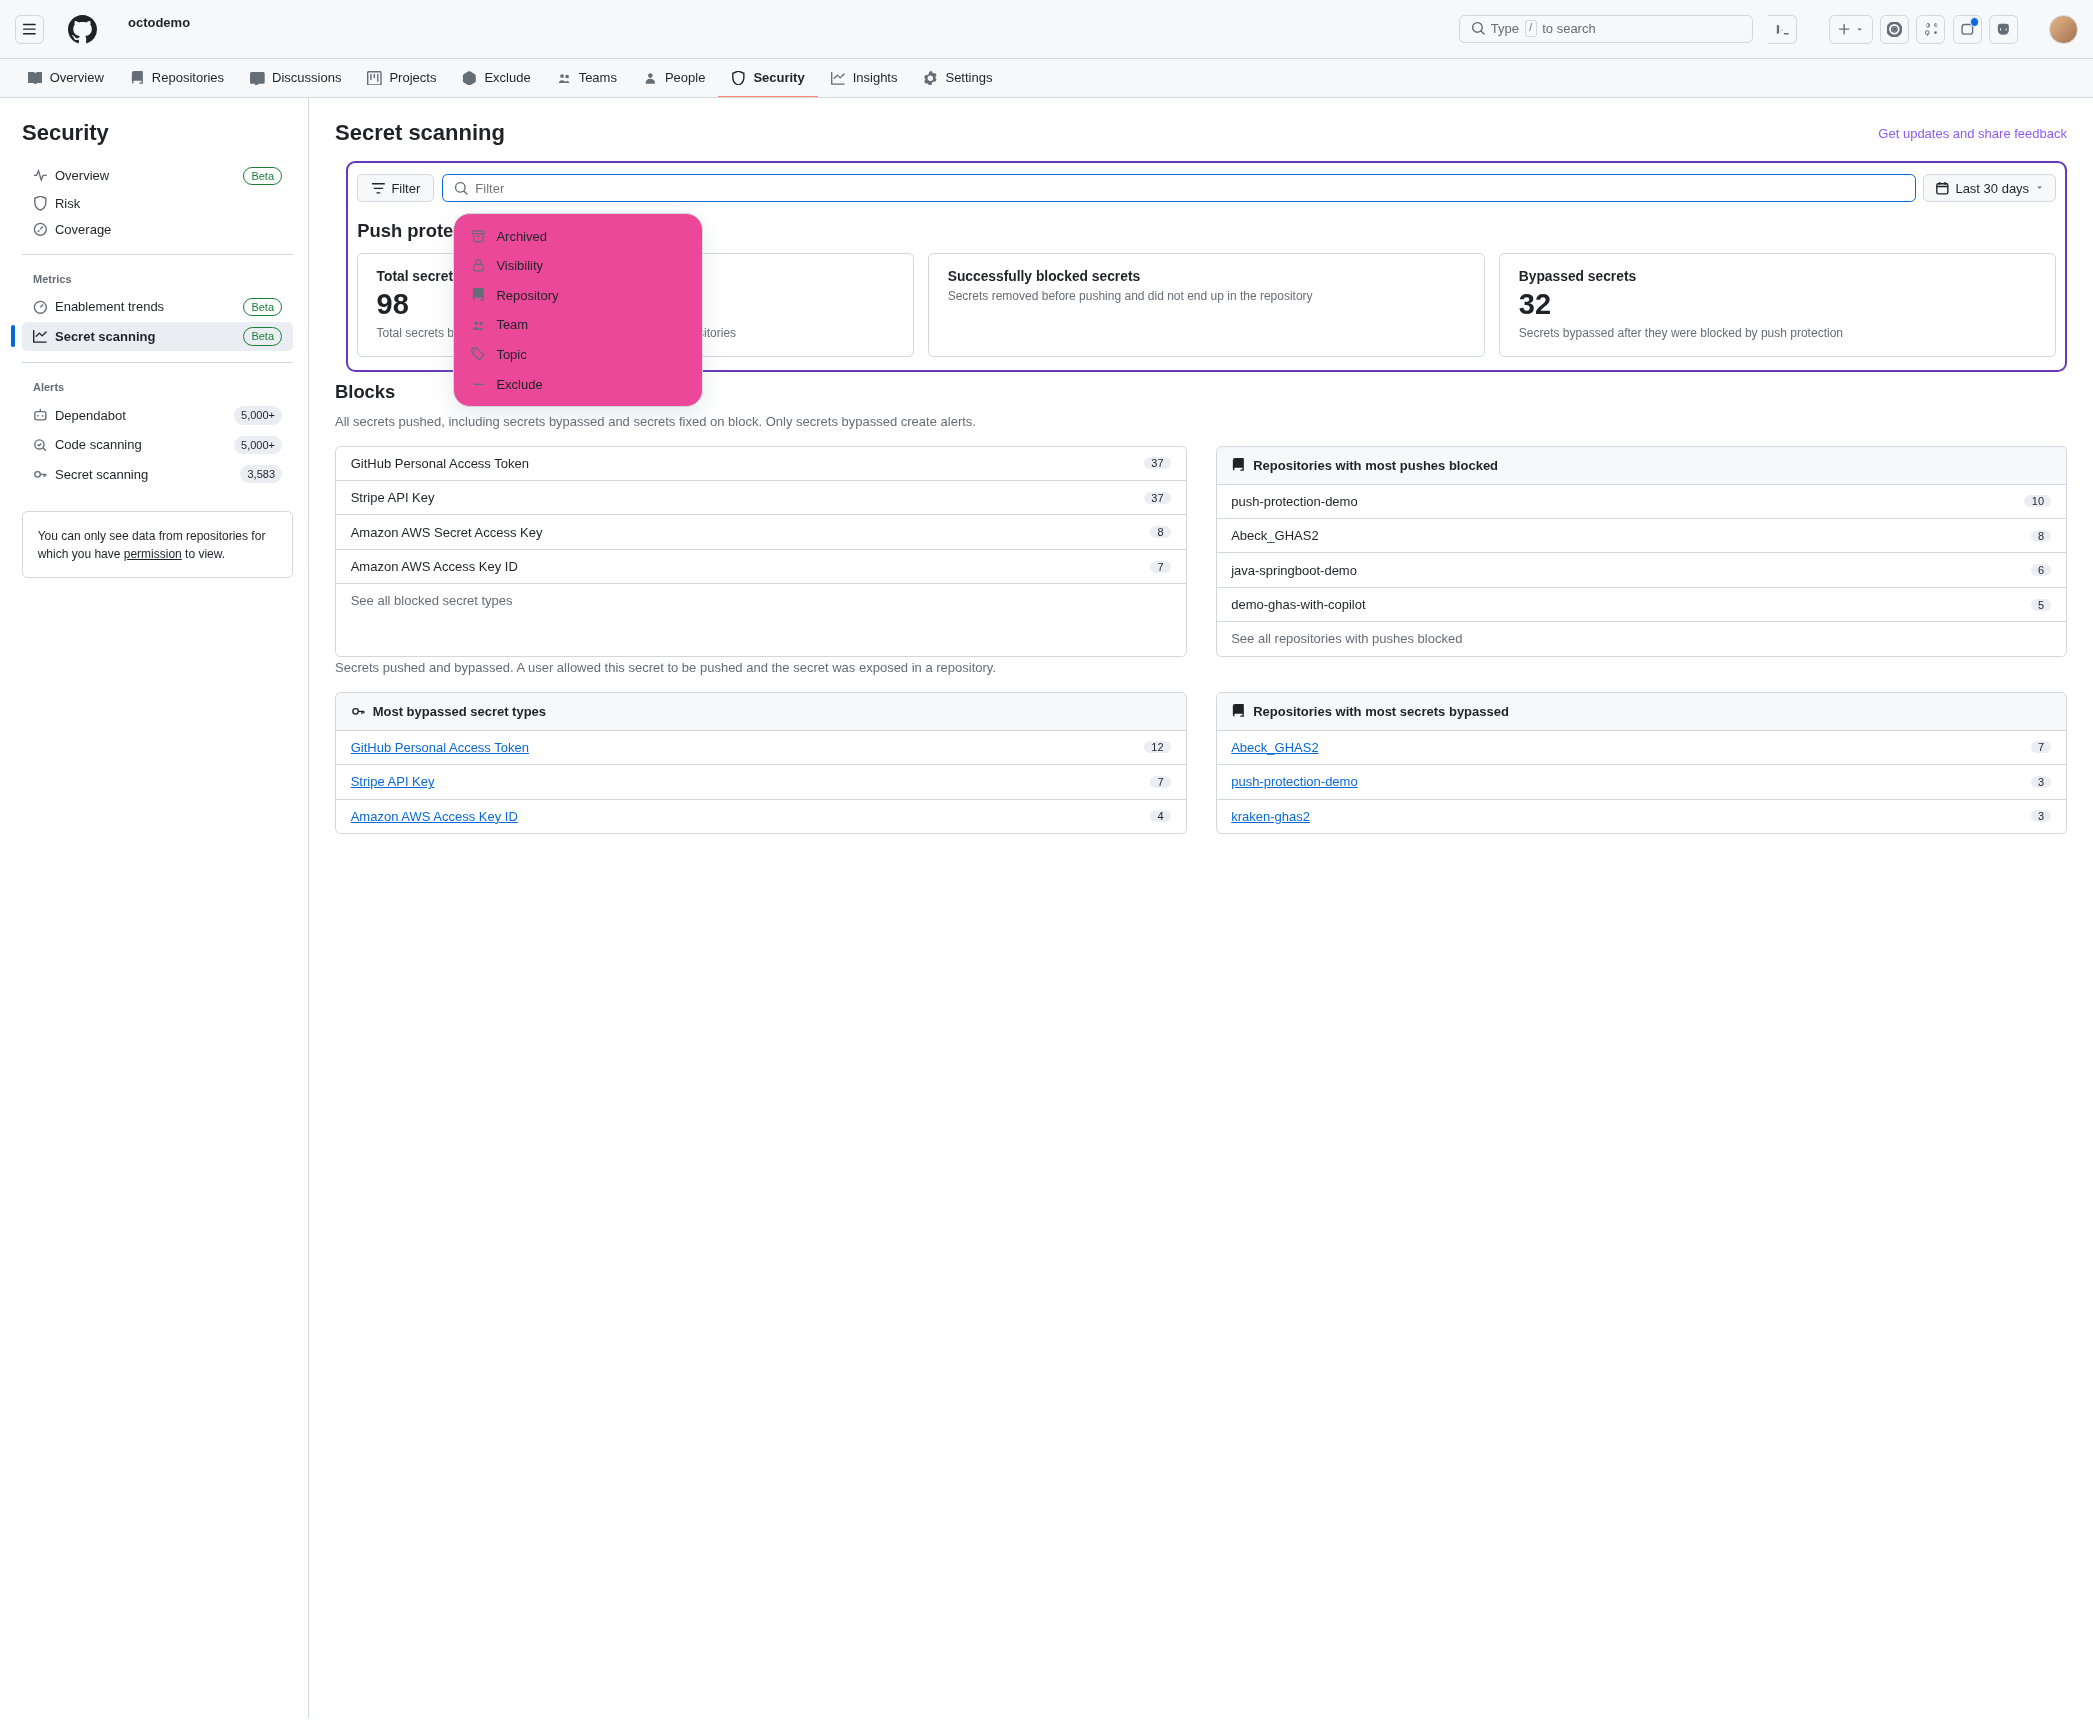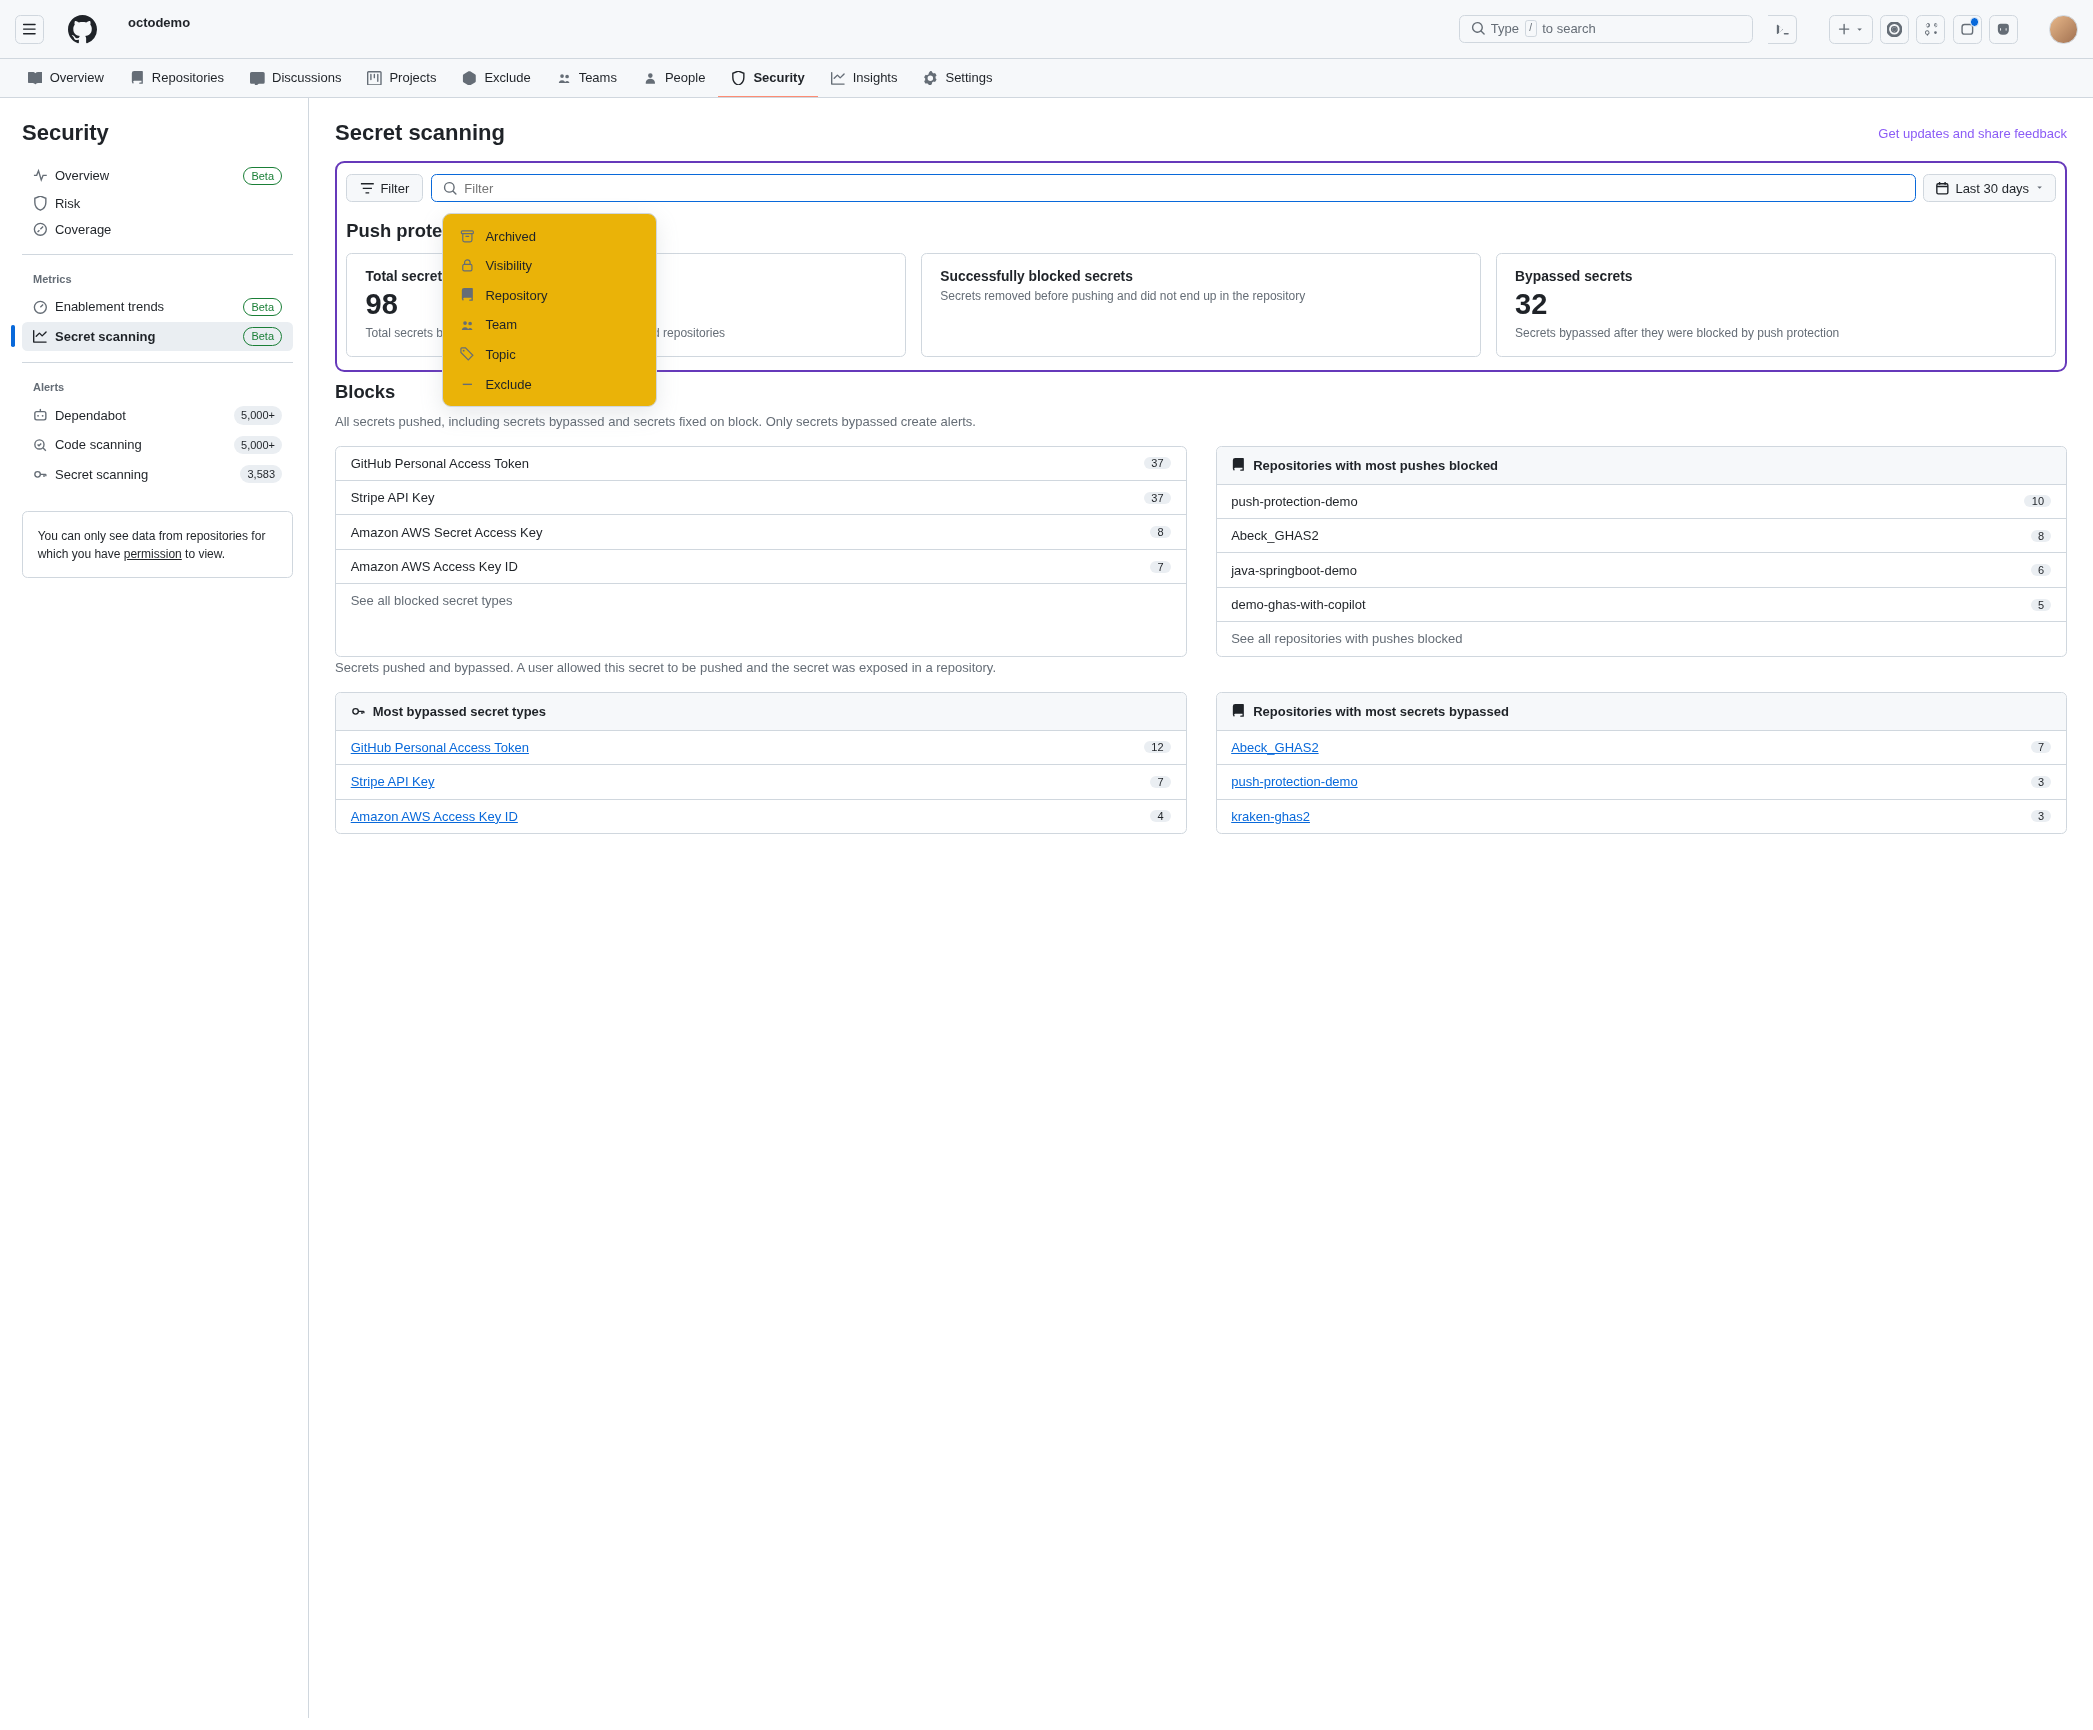--- a/index.html
+++ b/index.html
@@ -34,28 +34,28 @@
 .side-hr { border: none; border-top: 0.9px solid #d0d7de; margin: 11px 0; }
 .side-header { font-size: 11px; color: #656d76; font-weight: 600; padding: 7.3px 11px; }
 .permission-box { margin-top: 22px; border: 0.9px solid #d0d7de; border-radius: 5.5px; padding: 14.7px; font-size: 12px; color: #1f2328; line-height: 1.5; }
 .permission-box .link { text-decoration: underline; margin-top: 40px; }
 
 .main { flex: 1; padding: 22px 26px; }
 .page-head { display: flex; align-items: center; margin-bottom: 14.7px; }
 .page-head h2 { font-size: 22px; font-weight: 600; flex: 1; }
 .feedback-link { color: #8b5cf6; font-size: 13px; }
 
-.highlight-box { border: 2.3px solid #6639ba; border-radius: 9.2px; padding: 11px 9.2px 13px 9.2px; margin-bottom: 9.2px; }
+.highlight-box { border: 2.3px solid #6639ba; border-radius: 9.2px; padding: 11px 9.2px 13px 9.2px; margin-bottom: 9.2px; margin-left: 11px; }
 .filter-row { display: flex; align-items: center; gap: 7.3px; position: relative; margin-bottom: 18.4px; }
 .filter-btn { display: flex; align-items: center; gap: 5.5px; border: 0.9px solid #d0d7de; background: #f6f8fa; border-radius: 5.5px; padding: 5.5px 13px; font-weight: 500; font-size: 13px; }
 .filter-input-wrap { flex: 1; border: 1.4px solid #0969da; border-radius: 5.5px; display: flex; align-items: center; padding: 5.5px 11px; gap: 7.3px; background: #fff; }
 .filter-input-wrap input { border: none; outline: none; width: 100%; font-size: 13px; }
 .date-btn { display: flex; align-items: center; gap: 5.5px; border: 0.9px solid #d0d7de; background: #f6f8fa; border-radius: 5.5px; padding: 5.5px 11px; font-weight: 500; font-size: 13px; }
 
-.autocomplete { position: absolute; top: 39px; left: 96px; width: 215px; background: #eab308; border: 0.9px solid #d0d7de; border-radius: 9px; box-shadow: 0 7.3px 22px rgba(140,149,159,0.2); padding: 7.3px 0; z-index: 10; }
+.autocomplete { position: absolute; top: 39px; left: 96px; width: 250px; background: #ec4899; border: 0.9px solid #d0d7de; border-radius: 17px; box-shadow: 0 7.3px 22px rgba(140,149,159,0.2); padding: 7.3px 0; z-index: 10; }
 .autocomplete-item { display: flex; align-items: center; gap: 11px; padding: 7.3px 16.5px; font-size: 13px; }
 
 .section-h { font-size: 18.4px; font-weight: 600; margin-bottom: 11px; }
 .stats-row { display: flex; gap: 14.7px; }
 .stat-card { flex: 1; border: 0.9px solid #d0d7de; border-radius: 5.5px; padding: 14.7px 18.4px; }
 .stat-card h4 { font-size: 13.8px; font-weight: 600; margin-bottom: 3.7px; }
 .stat-card .big { font-size: 29px; font-weight: 600; margin-bottom: 3.7px; }
 .stat-card p { font-size: 12px; color: #656d76; line-height: 1.4; }
 
 .section-desc { color: #656d76; font-size: 13px; margin-bottom: 16.5px; margin-top: 3.7px; }

